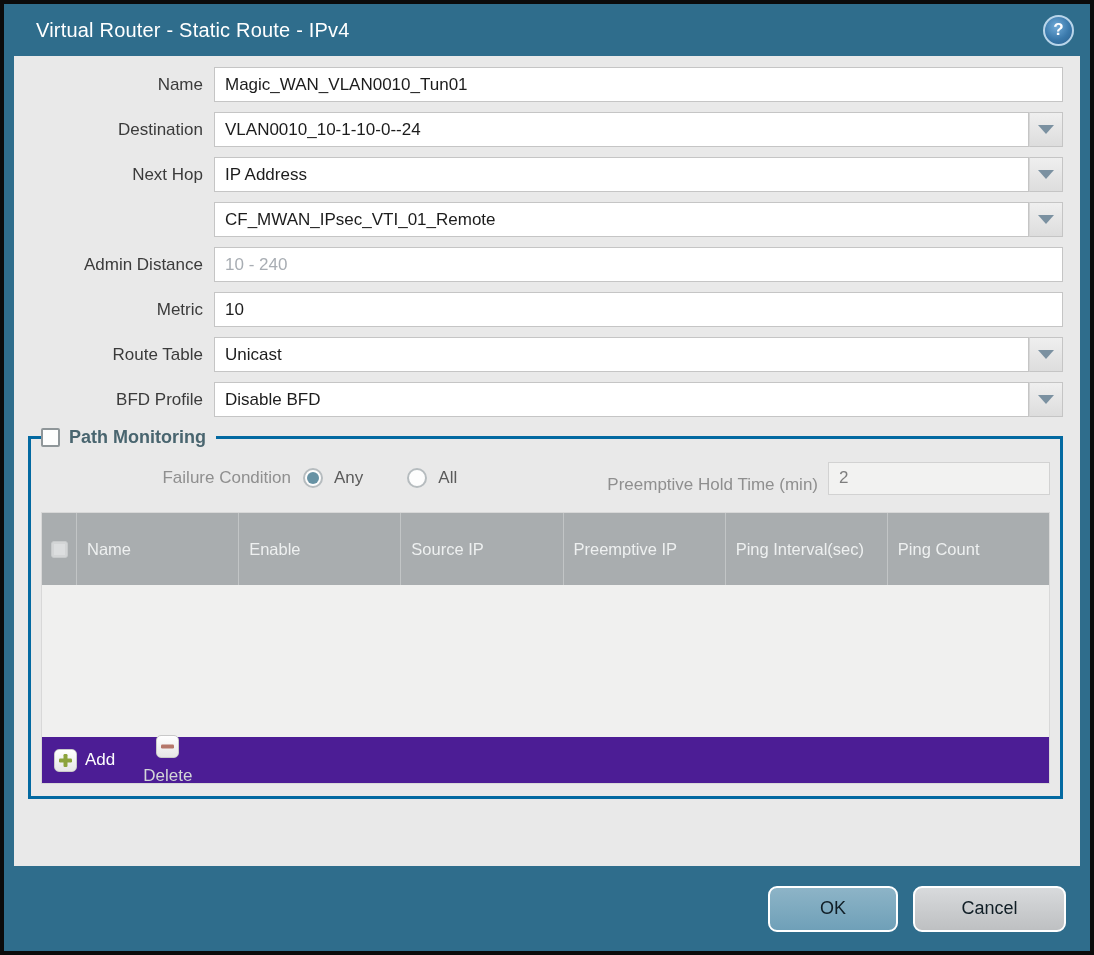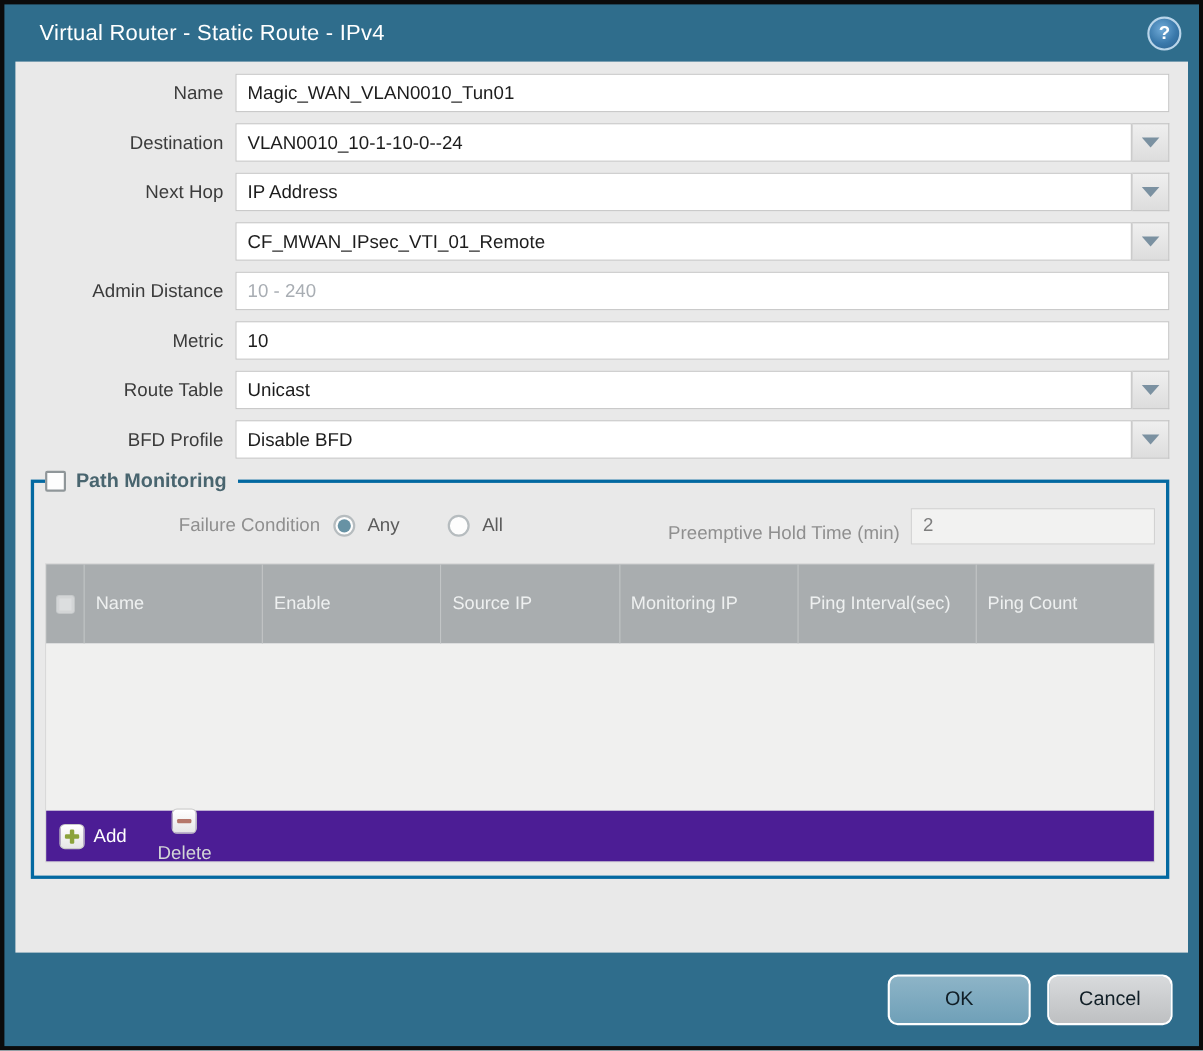--- a/index.html
+++ b/index.html
@@ -121,21 +121,21 @@
     height:85px; flex:none;
     display:flex; align-items:center; justify-content:flex-end;
     gap:15px; padding-right:24px;
   }
   .btn {
     height:46px; border-radius:9px; border:2px solid #ffffff;
     font-size:18px; color:#101e26; font-family:inherit;
     display:flex; align-items:center; justify-content:center; cursor:pointer;
   }
   .btn-ok { width:130px; background:linear-gradient(#8db4c7,#6fa0b8); }
-  .btn-cancel { width:114px; background:linear-gradient(#d8dadc,#bec0c2); }
+  .btn-cancel { width:153px; background:linear-gradient(#d8dadc,#bec0c2); }
 </style>
 </head>
 <body>
 
 <div class="frame">
 
   <div class="titlebar">
     <div class="title">Virtual Router - Static Route - IPv4</div>
     <div class="help">?</div>
   </div>
@@ -233,21 +233,21 @@
       </div>
 
       <div class="tbl">
         <div class="tbl-header">
           <div class="th">
             <span class="th-cb"></span>
           </div>
           <div class="th">Name</div>
           <div class="th">Enable</div>
           <div class="th">Source IP</div>
-          <div class="th">Monitoring IP</div>
+          <div class="th">Preemptive IP</div>
           <div class="th">Ping Interval(sec)</div>
           <div class="th">Ping Count</div>
         </div>
         <div class="tbl-body"></div>
         <div class="tbl-footer">
           <div class="tfbtn">
             <span class="ticon">
               <svg width="15" height="15" viewBox="0 0 15 15">
                   <rect x="5.5" y="1" width="4" height="13" rx="1.2" fill="#8ca33c"></rect>
                   <rect x="1" y="5.5" width="13" height="4" rx="1.2" fill="#8ca33c"></rect>

